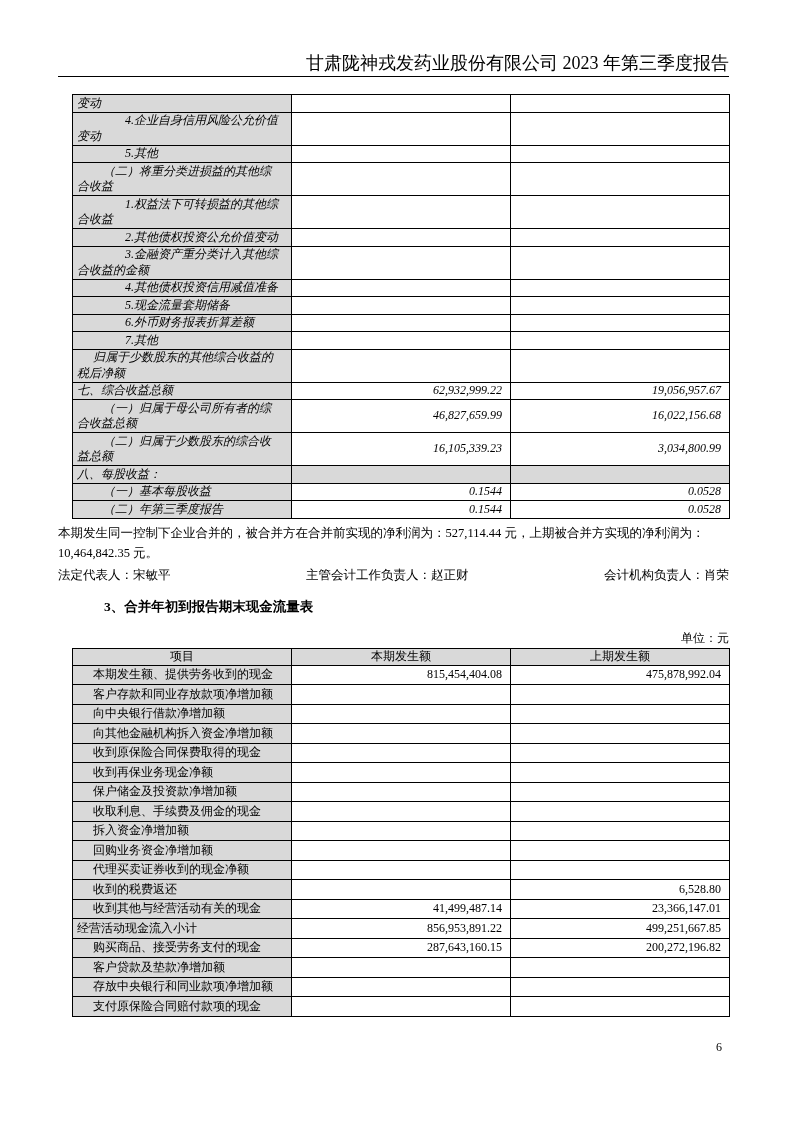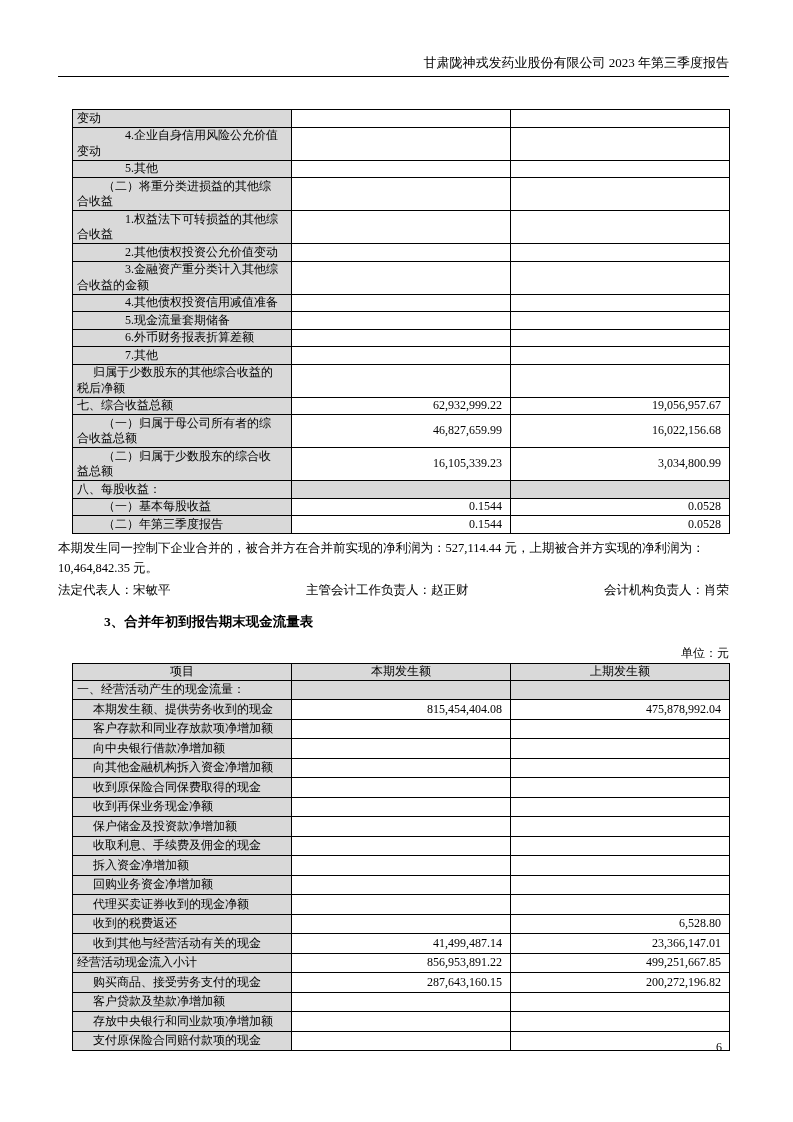--- a/index.html
+++ b/index.html
@@ -11,33 +11,33 @@
   }
   .page {
     position: relative;
     width: 793px; height: 1122px;
     padding: 55px 64px 0 58px;
     overflow: hidden;
     background: #fff;
   }
   .page-header {
     text-align: right;
-    font-size: 13px;
+    font-size: 18px;
     line-height: 16px;
     padding-bottom: 5px;
     border-bottom: 1.5px solid #000;
   }
   table.fin-table {
     border-collapse: collapse;
     table-layout: fixed;
     width: 657px;
     margin-left: 14px;
     font-size: 12px;
   }
-  table.t1 { margin-top: 32px; }
+  table.t1 { margin-top: 17px; font-style: italic; }
   table.t2 { margin-top: 2px; }
   .fin-table td, .fin-table th {
     border: 1px solid #000;
     vertical-align: middle;
     overflow: hidden;
   }
   .fin-table th {
     background: #d9d9d9;
     font-weight: normal;
     text-align: center;
@@ -224,25 +224,20 @@
         <col style="width:219px">
     </colgroup>
     <thead>
       <tr class="shaded">
         <th>项目</th>
         <th>本期发生额</th>
         <th>上期发生额</th>
       </tr>
     </thead>
     <tbody id="t2-body">
-        <tr class="shaded">
-          <td class="label ind0">一、经营活动产生的现金流量：</td>
-          <td class="val"></td>
-          <td class="val"></td>
-        </tr>
         <tr>
           <td class="label ind1">本期发生额、提供劳务收到的现金</td>
           <td class="val">815,454,404.08</td>
           <td class="val">475,878,992.04</td>
         </tr>
         <tr>
           <td class="label ind1">客户存款和同业存放款项净增加额</td>
           <td class="val"></td>
           <td class="val"></td>
         </tr>

